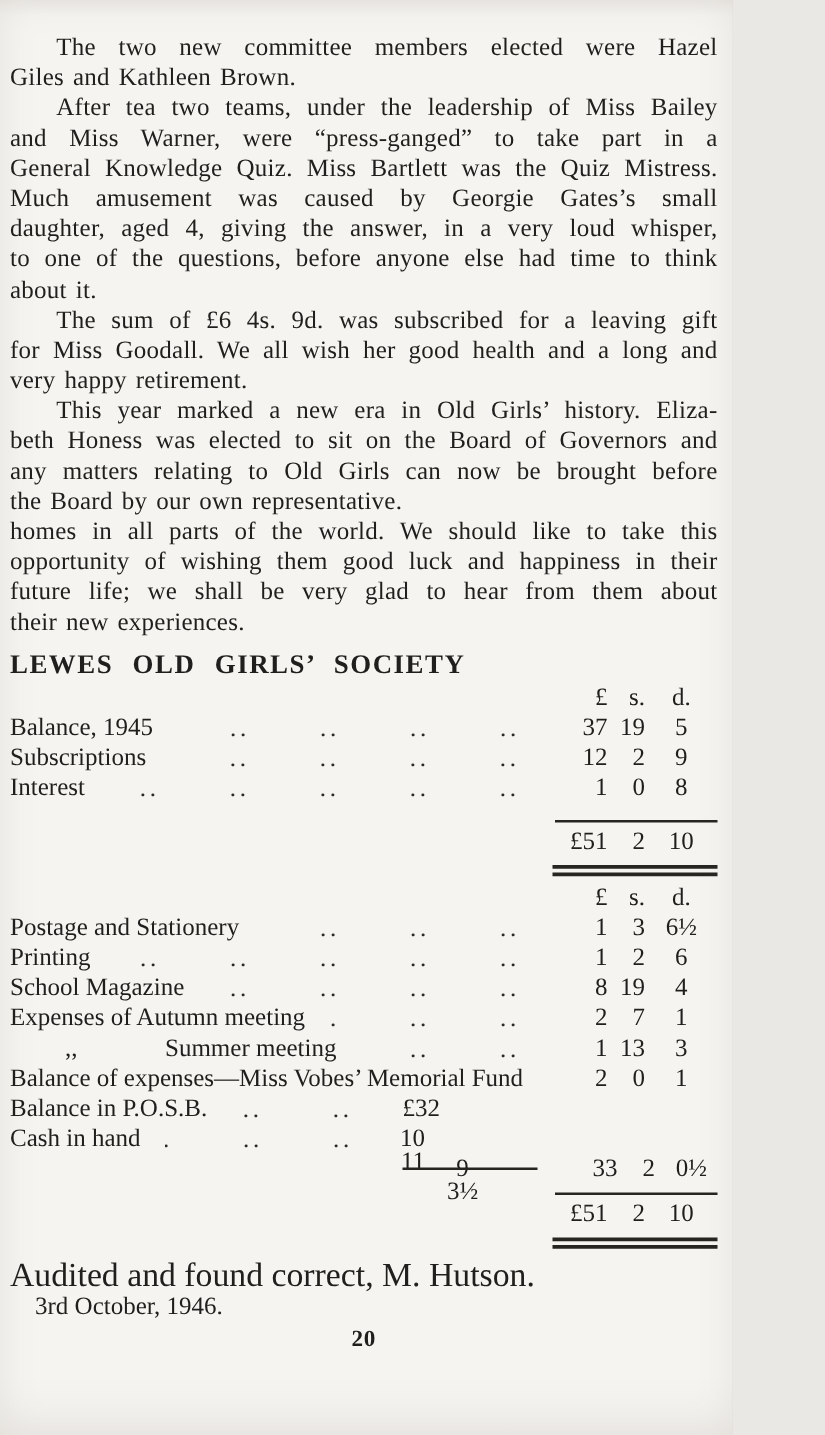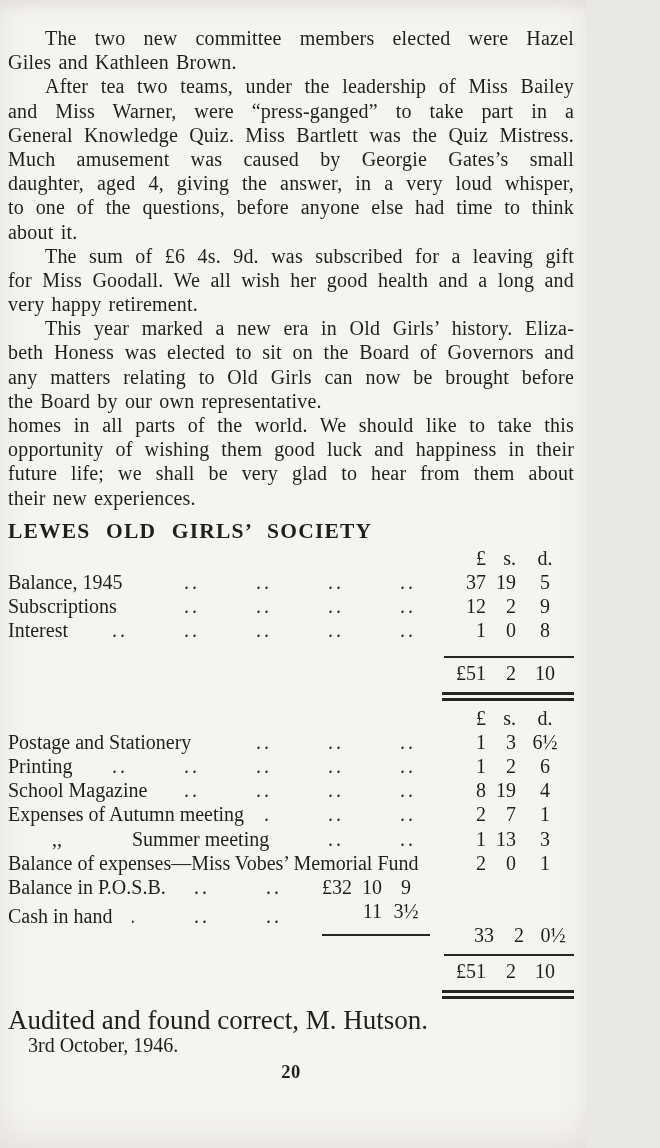--- a/index.html
+++ b/index.html
@@ -44,21 +44,21 @@
   .sheet { font-size: 20px; margin-top: 2px; }
   .money-row { display: flex; align-items: baseline; line-height: 24.2px; height: 24.2px; }
   .label-area { flex: 1; display: flex; align-items: baseline; overflow: hidden; gap: 20px; }
   .lbl { white-space: nowrap; }
   .ditto { margin-left: 44px; margin-right: 50px; }
   .dots { flex: 1; display: flex; flex-direction: row-reverse; overflow: hidden; color: #2b2a27; }
   .dots span { flex: 0 0 72px; text-align: center; letter-spacing: 3px; }
 
   .amounts { display: flex; flex: none; }
   .amounts.outer { width: 130px; }
-  .amounts.inner { width: 120px; margin-right: 14px; }
+  .amounts.inner { width: 120px; margin-right: 14px; flex-direction: column; }
   .amounts .c0 { width: 42px; text-align: right; }
   .amounts .c1 { width: 30px; text-align: right; }
   .amounts .c2 { flex: 1; text-align: center; }
 
   .filler { flex: 1; }
   .rule-right { margin: 13px 0 3px auto; width: 130px; border-top: 2px solid #26251f; }
   .double-rule-right {
     margin: 7px 0 5px auto; width: 132px; height: 9px;
     border-top: 3px solid #26251f; border-bottom: 3px solid #26251f;
   }

